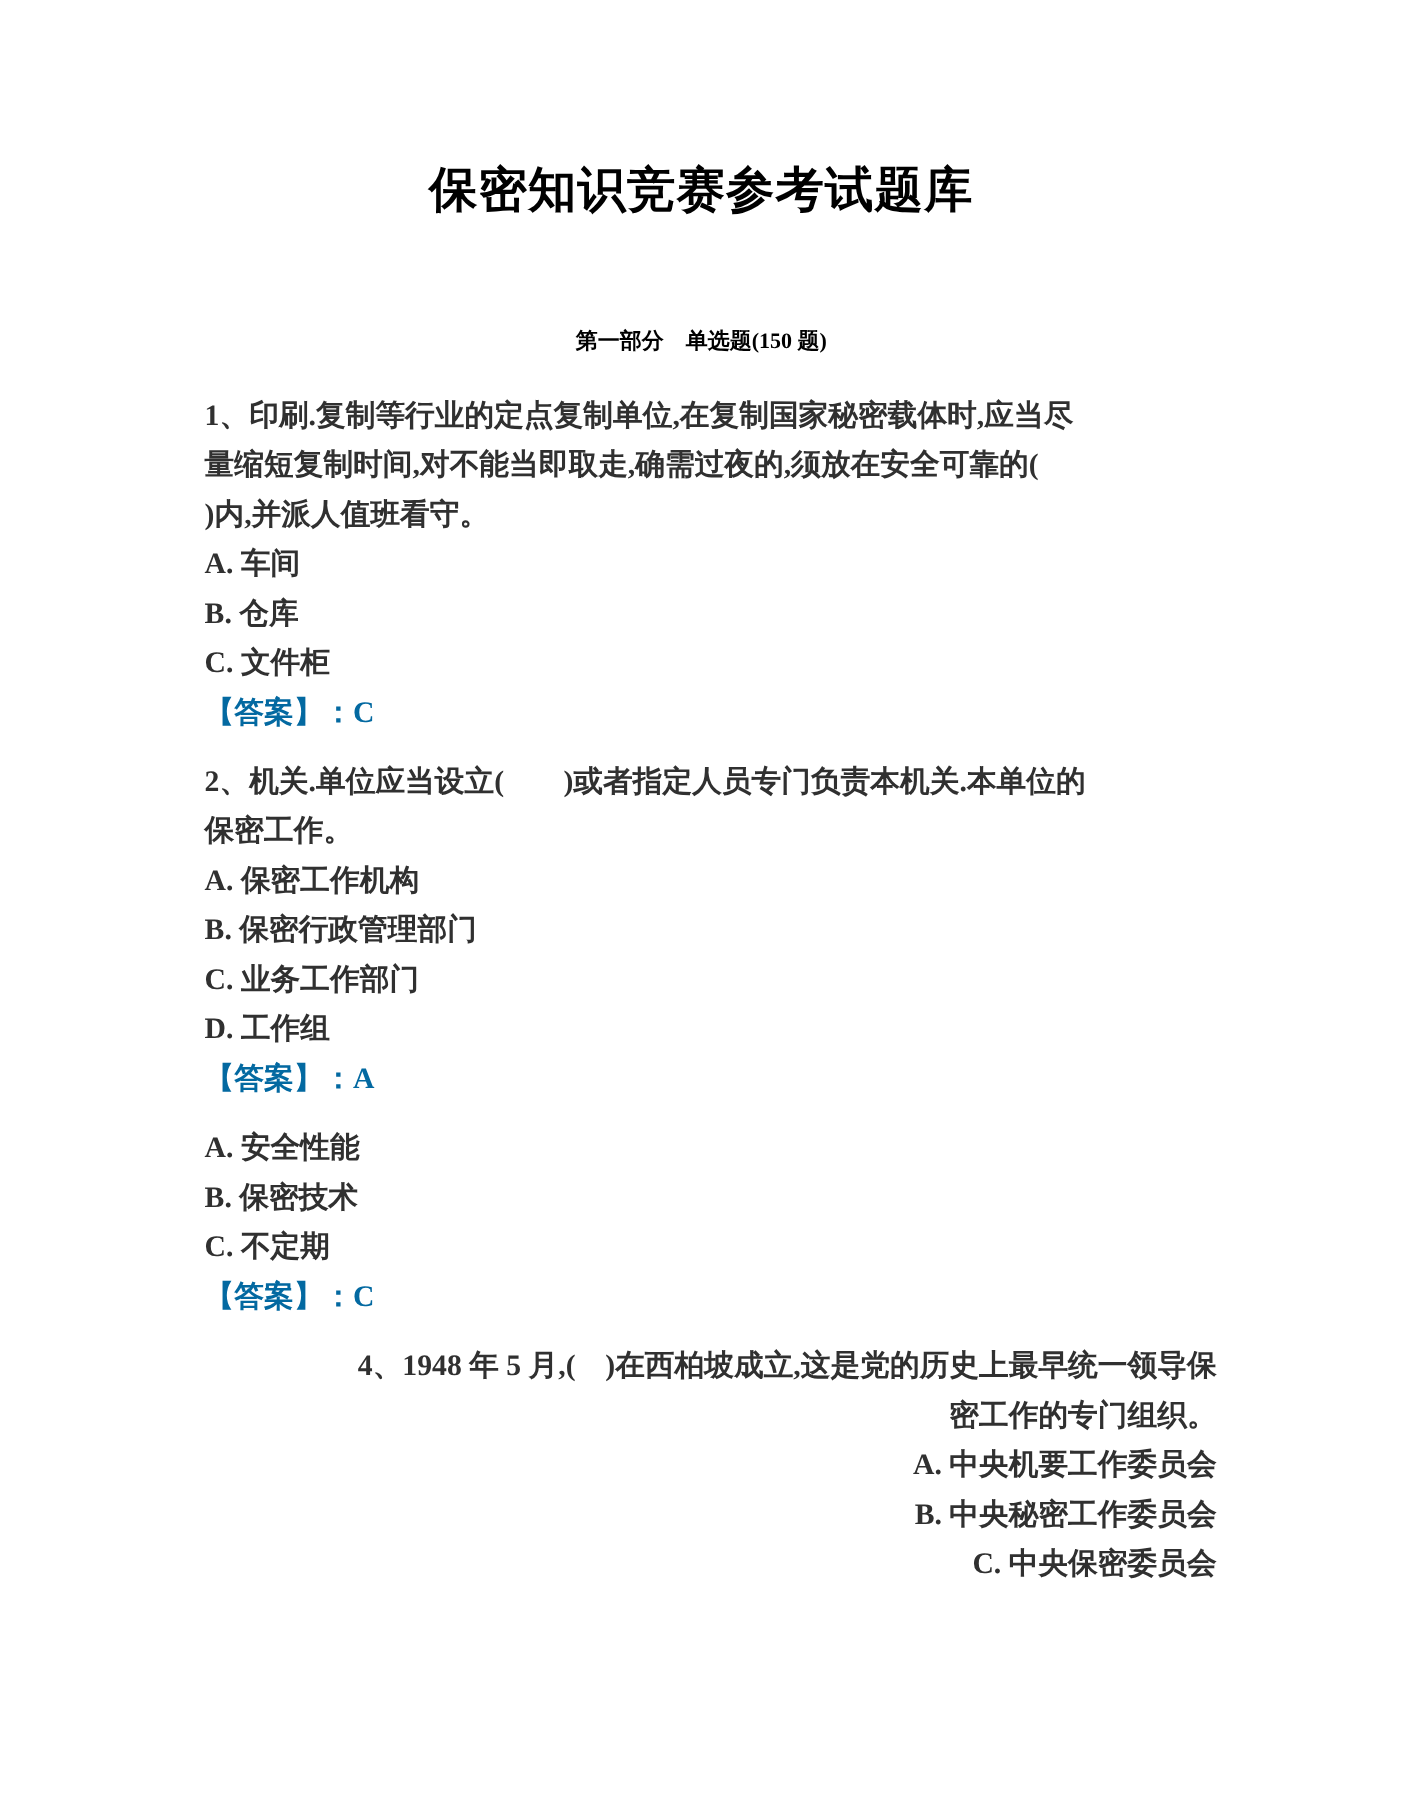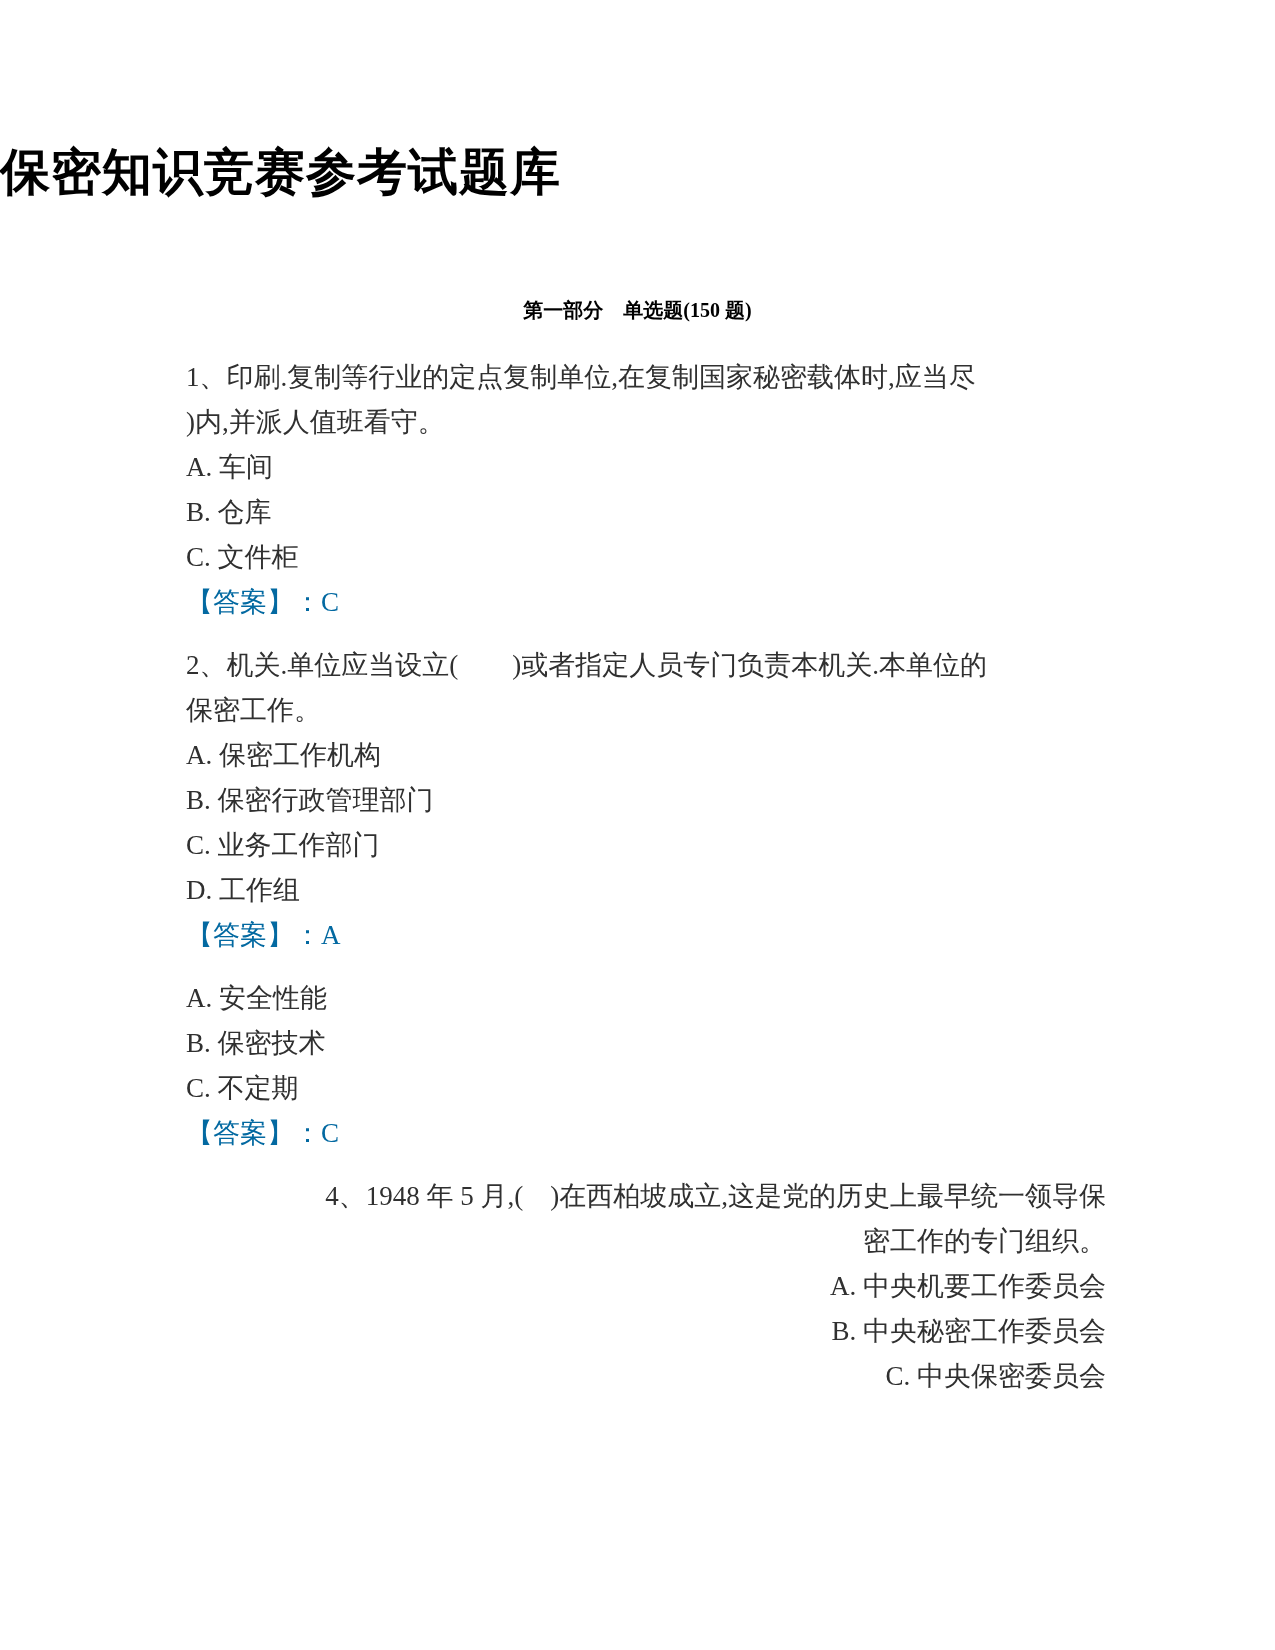--- a/index.html
+++ b/index.html
@@ -15,21 +15,22 @@
     color: #303030;
     overflow: hidden;
   }
   .page {
     width: 1275px;
     height: 1650px;
     background: #ffffff;
   }
   .doc-title {
     margin: 150px 0 0 0;
-    font-size: 50px;
+    text-align: center;
+    font-size: 44px;
     line-height: 45px;
     font-weight: bold;
     color: #000000;
     letter-spacing: 1px;
     white-space: pre;
   }
   .section-heading {
     margin: 99px 0 0 0;
     text-align: center;
     font-size: 20px;
@@ -37,20 +38,21 @@
     font-weight: bold;
     color: #000000;
     white-space: pre;
   }
   .content {
     margin: 29px 0 0 186px;
     width: 920px;
   }
   .question {
     margin: 0 0 18px 0;
+    font-weight: bold;
   }
   .question:last-child {
     margin-bottom: 0;
     text-align: right;
   }
   .content p {
     margin: 0;
     font-size: 27px;
     line-height: 45px;
     white-space: pre;
@@ -67,20 +69,21 @@
 <div class="page">
 
   <h1 class="doc-title">保密知识竞赛参考试题库</h1>
 
   <h2 class="section-heading">第一部分　单选题(150 题)</h2>
 
   <div class="content">
 
     <section class="question">
       <p>1、印刷.复制等行业的定点复制单位,在复制国家秘密载体时,应当尽</p>
+      <p>量缩短复制时间,对不能当即取走,确需过夜的,须放在安全可靠的(</p>
       <p>)内,并派人值班看守。</p>
       <p>A. 车间</p>
       <p>B. 仓库</p>
       <p>C. 文件柜</p>
       <p class="answer-line"><span class="answer-label">【答案】：</span><span class="answer-value">C</span></p>
     </section>
 
     <section class="question">
       <p>2、机关.单位应当设立(　　)或者指定人员专门负责本机关.本单位的</p>
       <p>保密工作。</p>

